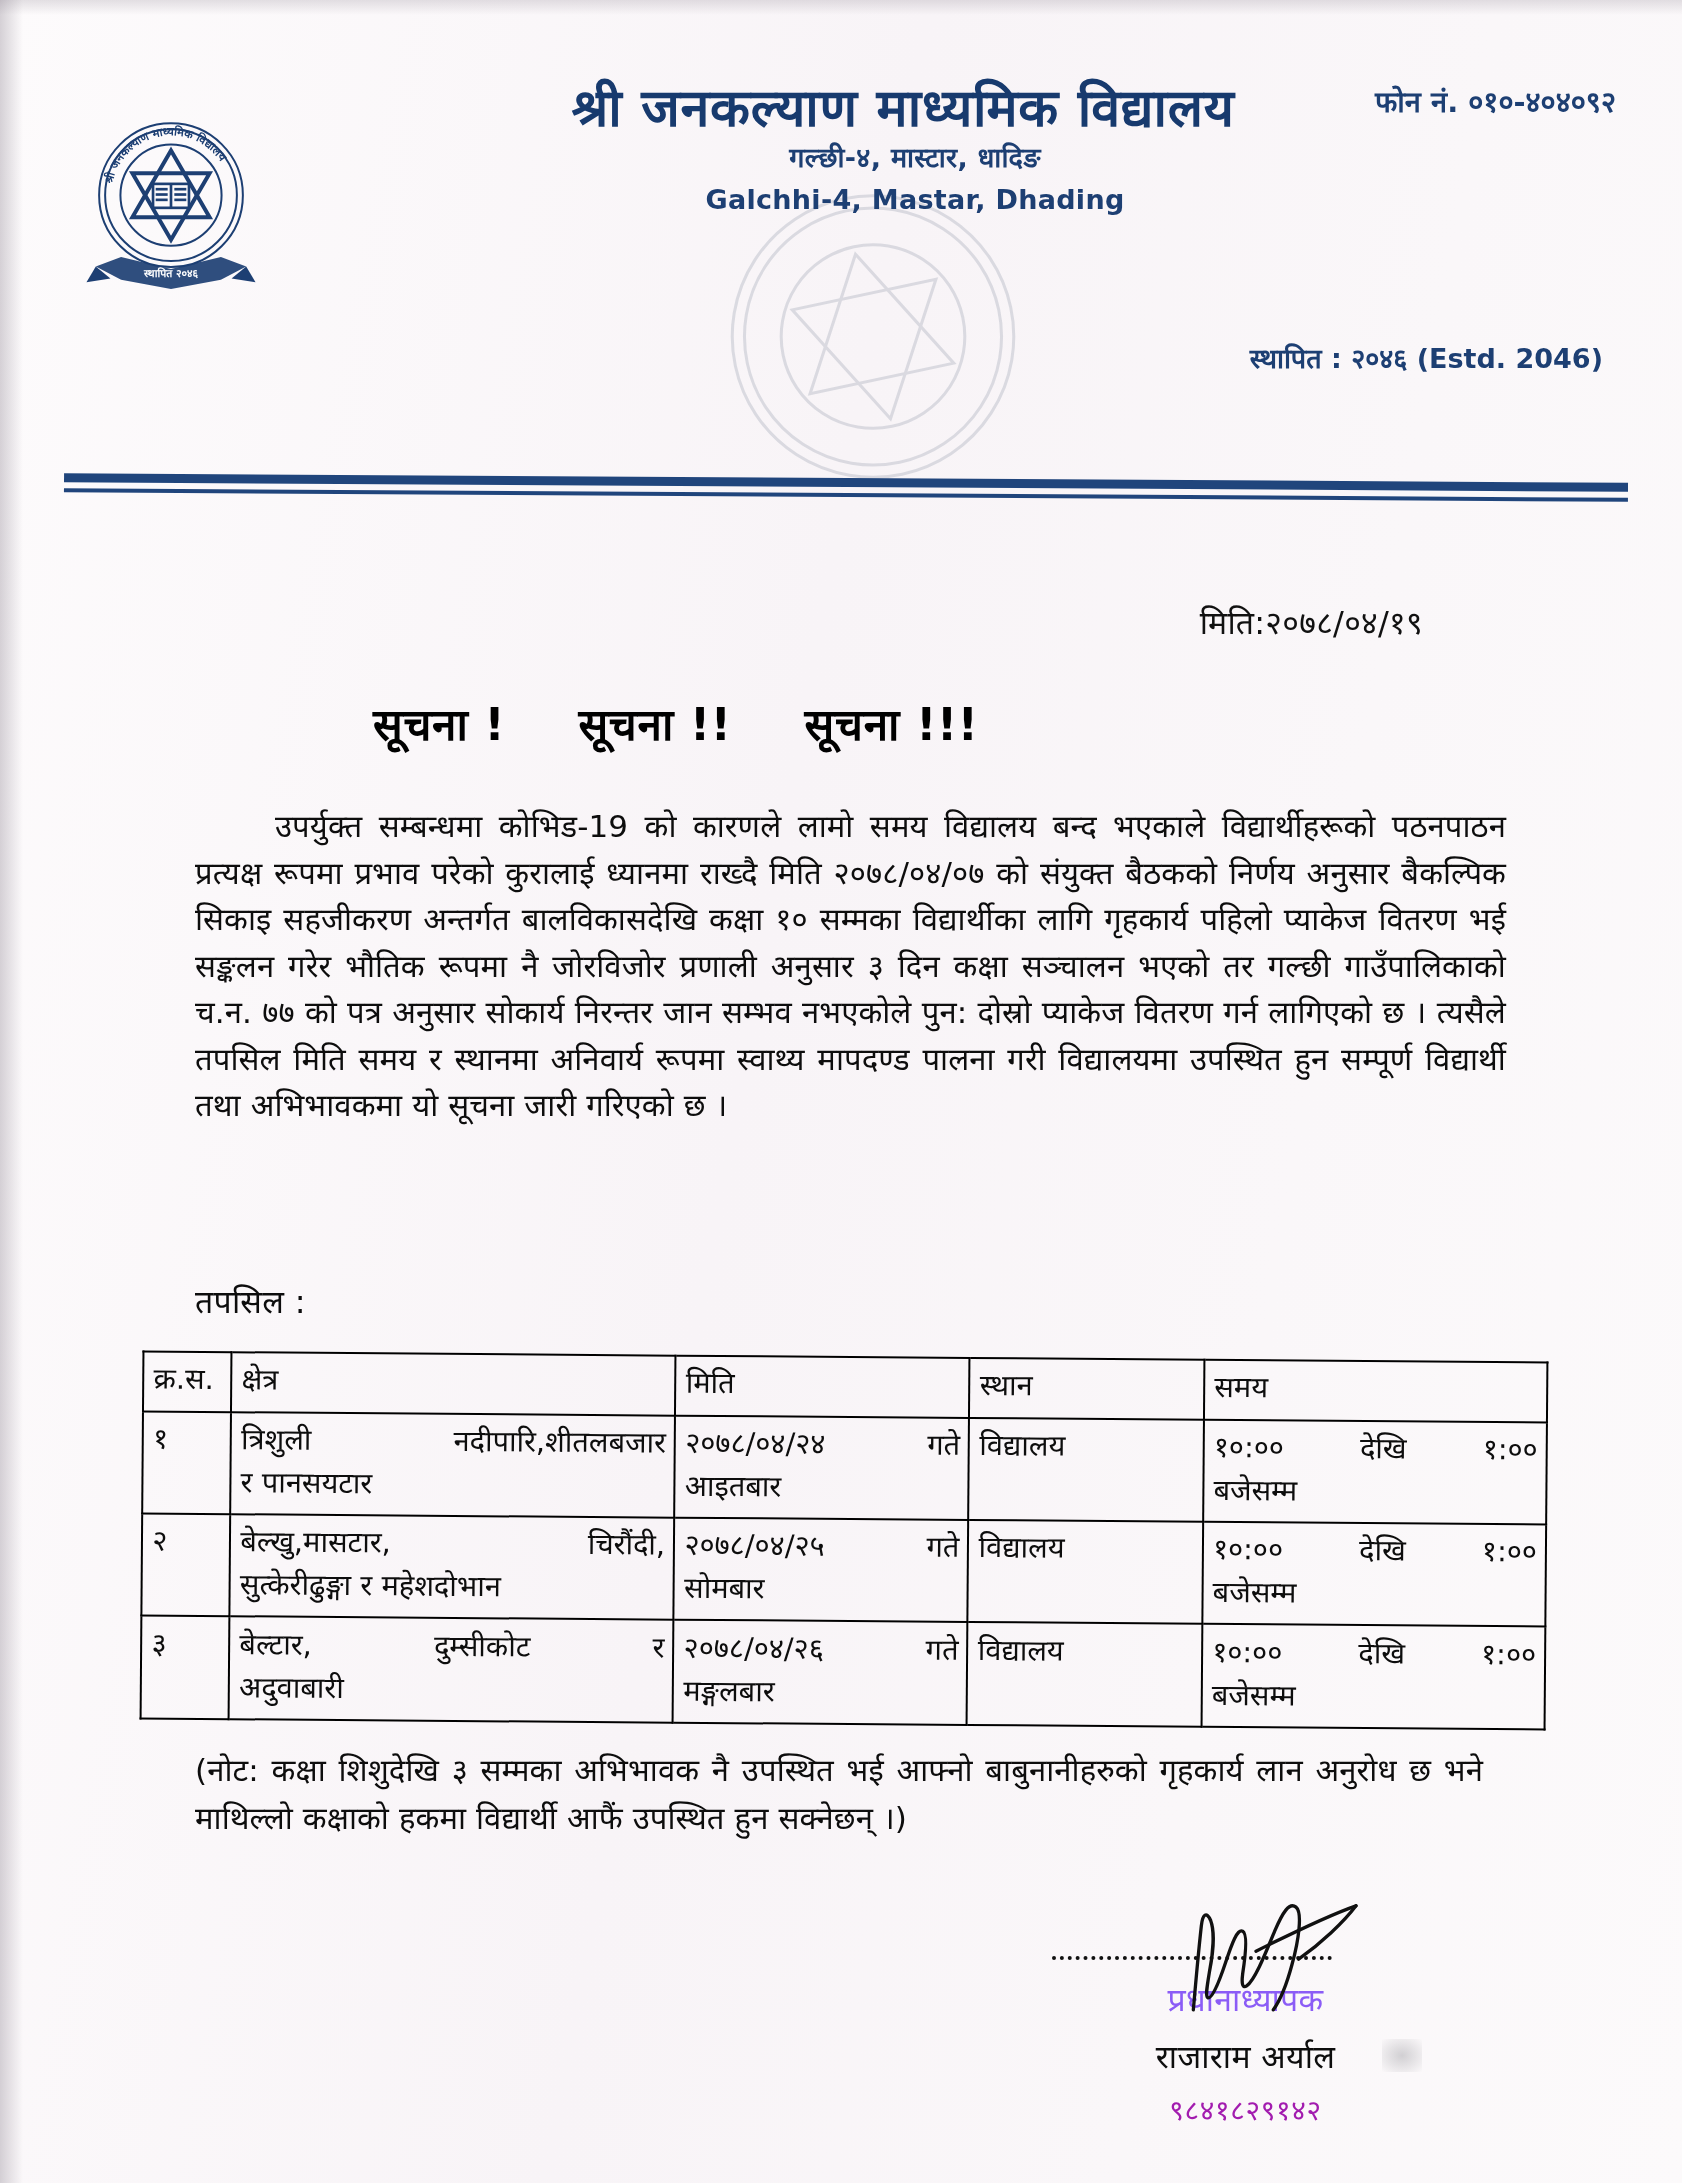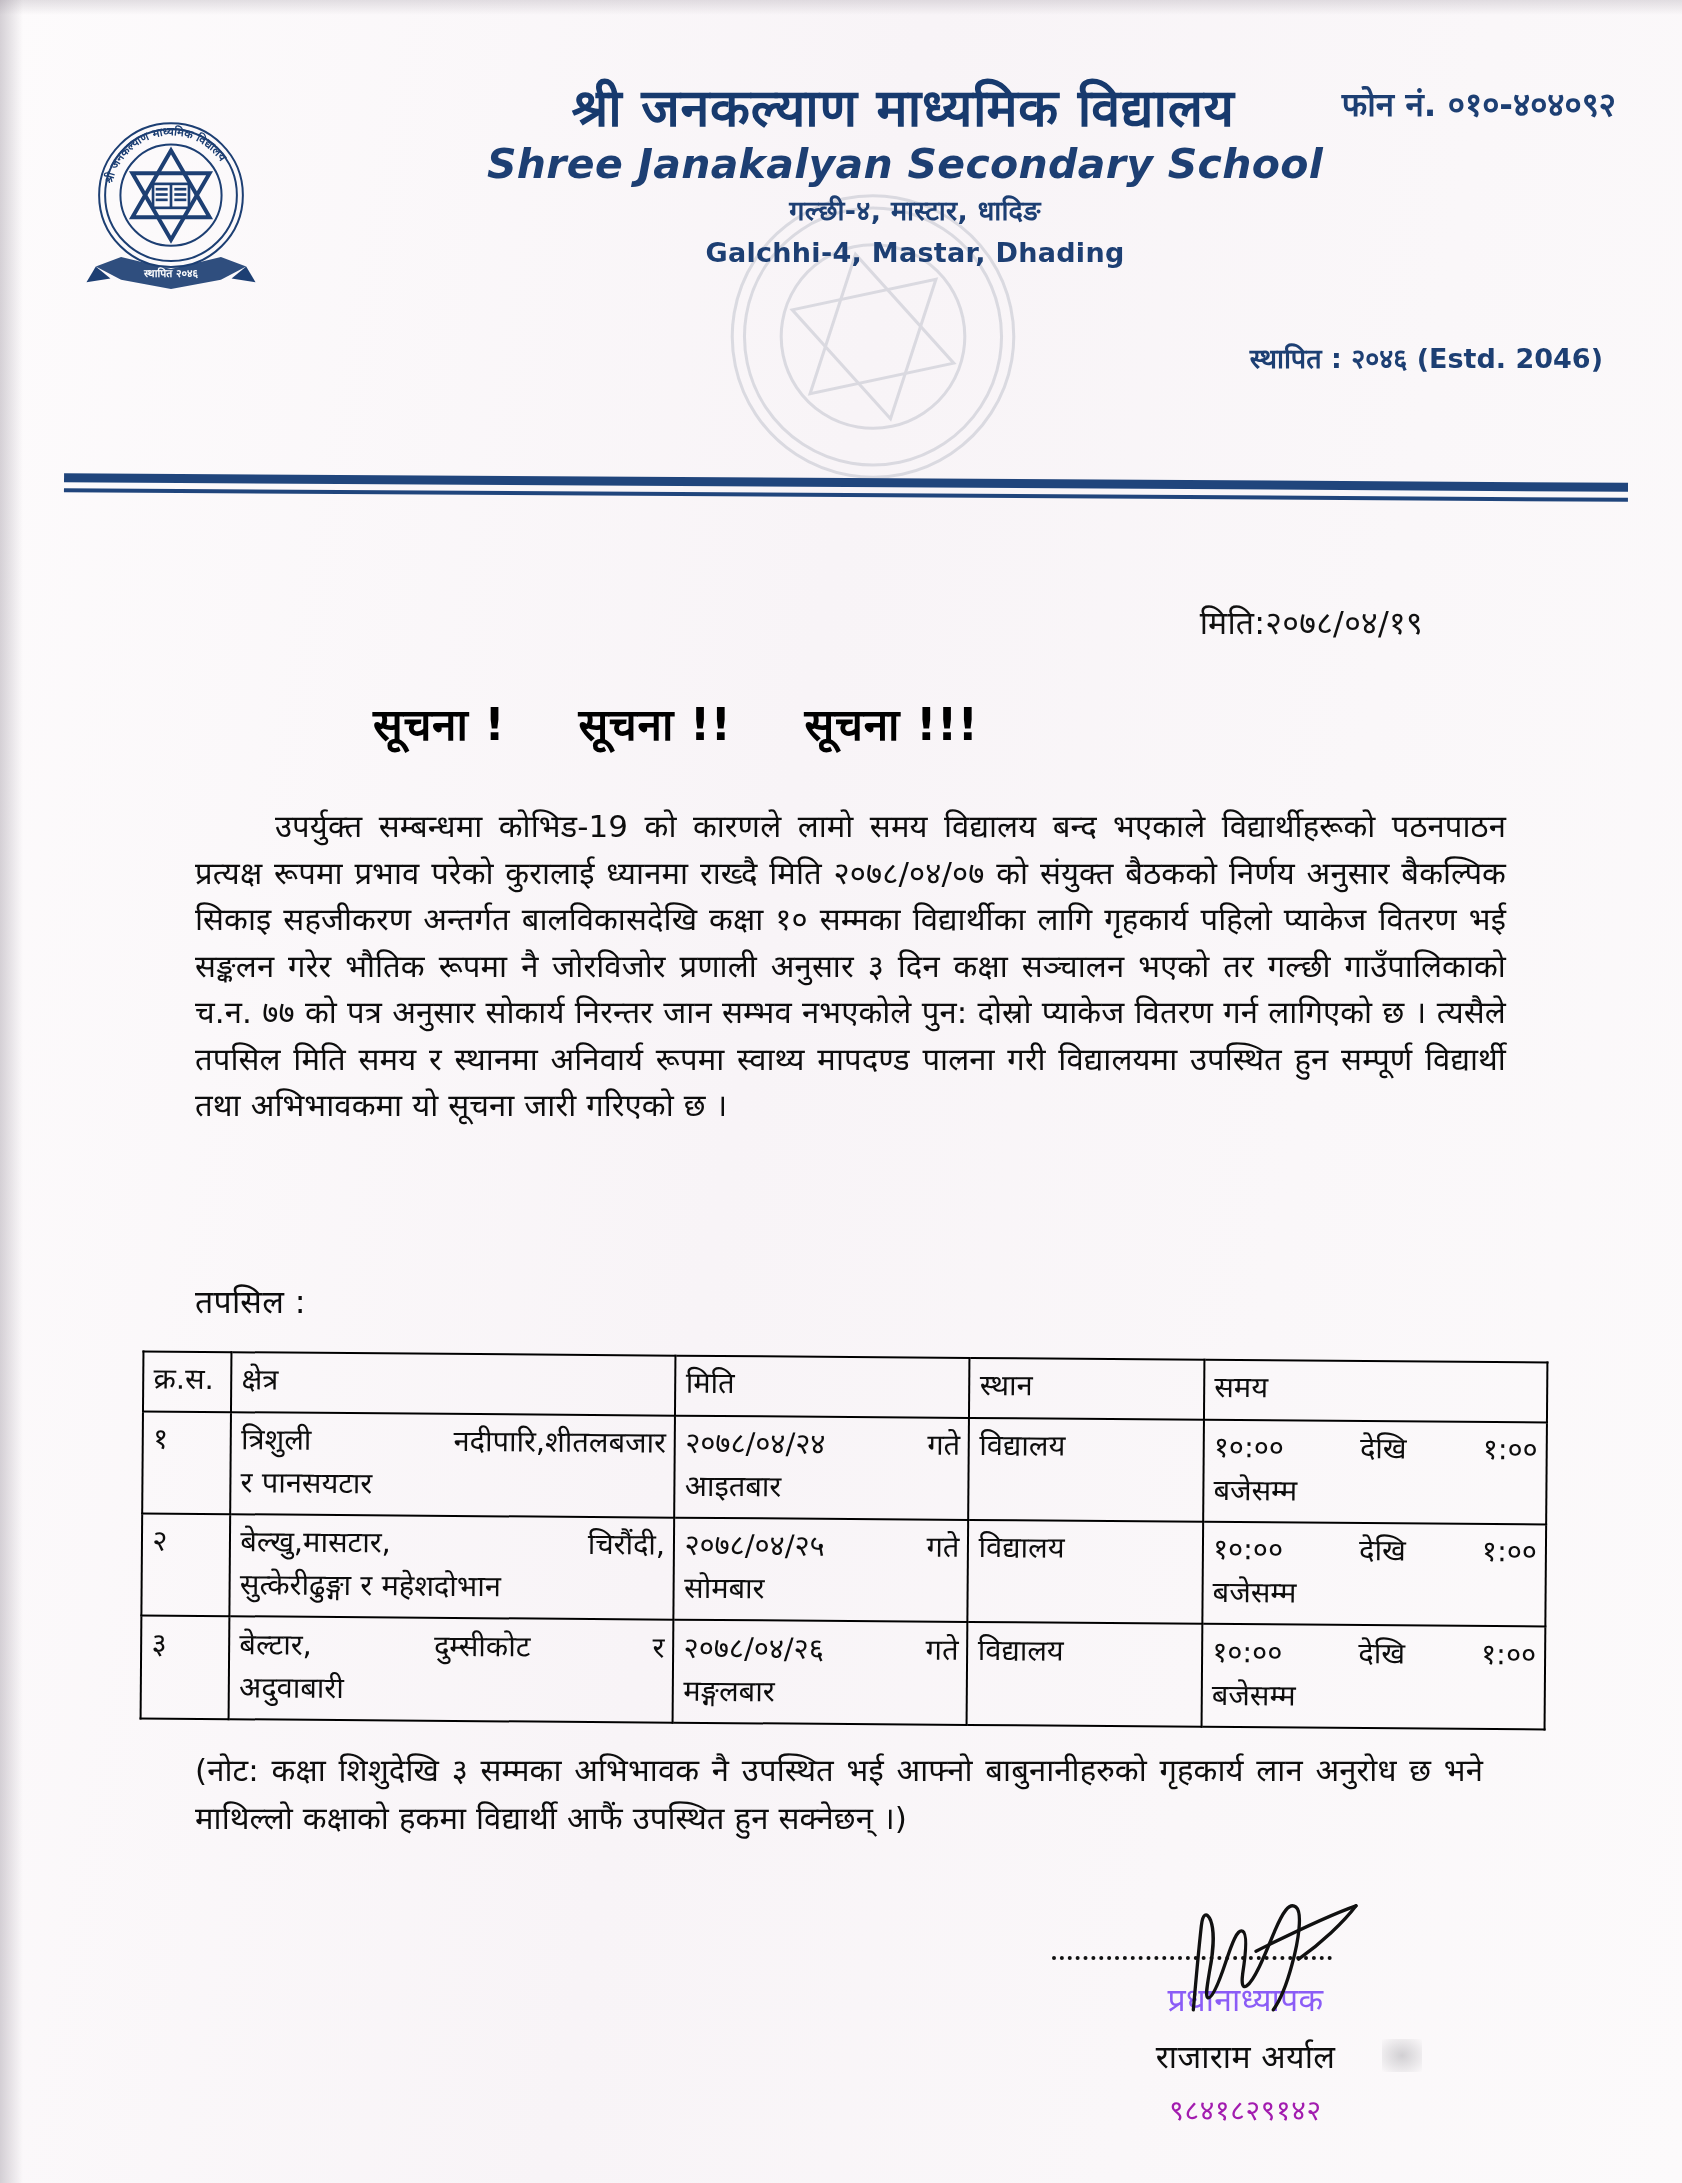--- a/index.html
+++ b/index.html
@@ -121,21 +121,21 @@
     font-size: 27px;
     color: #1d3f73;
     margin-left: -57px;
   }
   .phone {
     position: absolute;
     right: 67px;
     top: 1.3px;
     font-family: "DejaVu Sans", sans-serif;
     font-weight: bold;
-    font-size: 33px;
+    font-size: 29px;
     color: #1d3f73;
     white-space: nowrap;
   }
   .rule-group {
     position: absolute;
     left: 64px;
     right: 55px;
     top: 398px;
     transform: rotate(0.35deg);
   }
@@ -401,21 +401,20 @@
           <circle cx="100" cy="100" r="92"></circle>
           <circle cx="100" cy="100" r="84"></circle>
           <circle cx="100" cy="100" r="60"></circle>
           <polygon points="100,45 148,128 52,128"></polygon>
           <polygon points="100,155 52,72 148,72"></polygon>
         </g>
       </svg>
 
       <div class="titles">
         <div class="school-name-np">श्री जनकल्याण माध्यमिक विद्यालय</div>
-        <div class="school-name-en">Shree Janakalyan Secondary School</div>
         <div class="addr-np">गल्छी-४, मास्टार, धादिङ</div>
         <div class="addr-en">Galchhi-4, Mastar, Dhading</div>
       </div>
 
       <div class="estd-row">
         <div class="estd">स्थापित : २०४६ (Estd. 2046)</div>
       </div>
       <div class="phone">फोन नं. ०१०-४०४०९२</div>
 
       <div class="rule-group">

